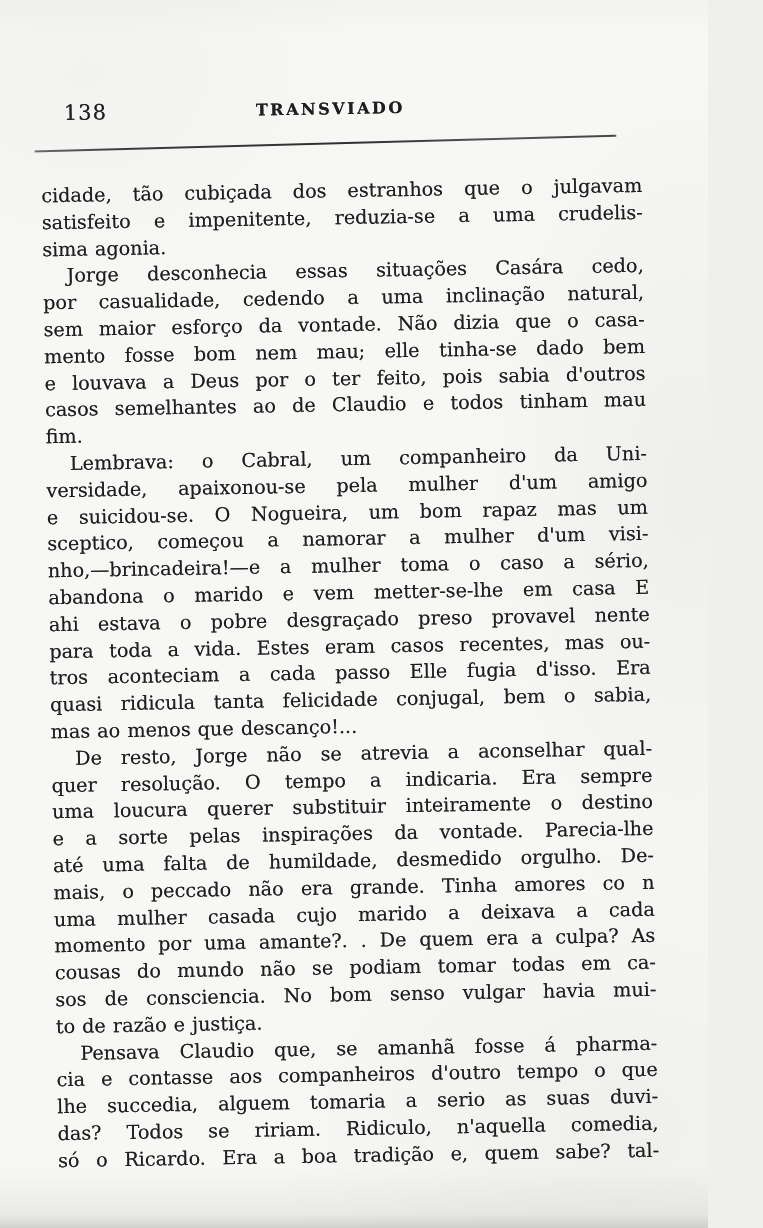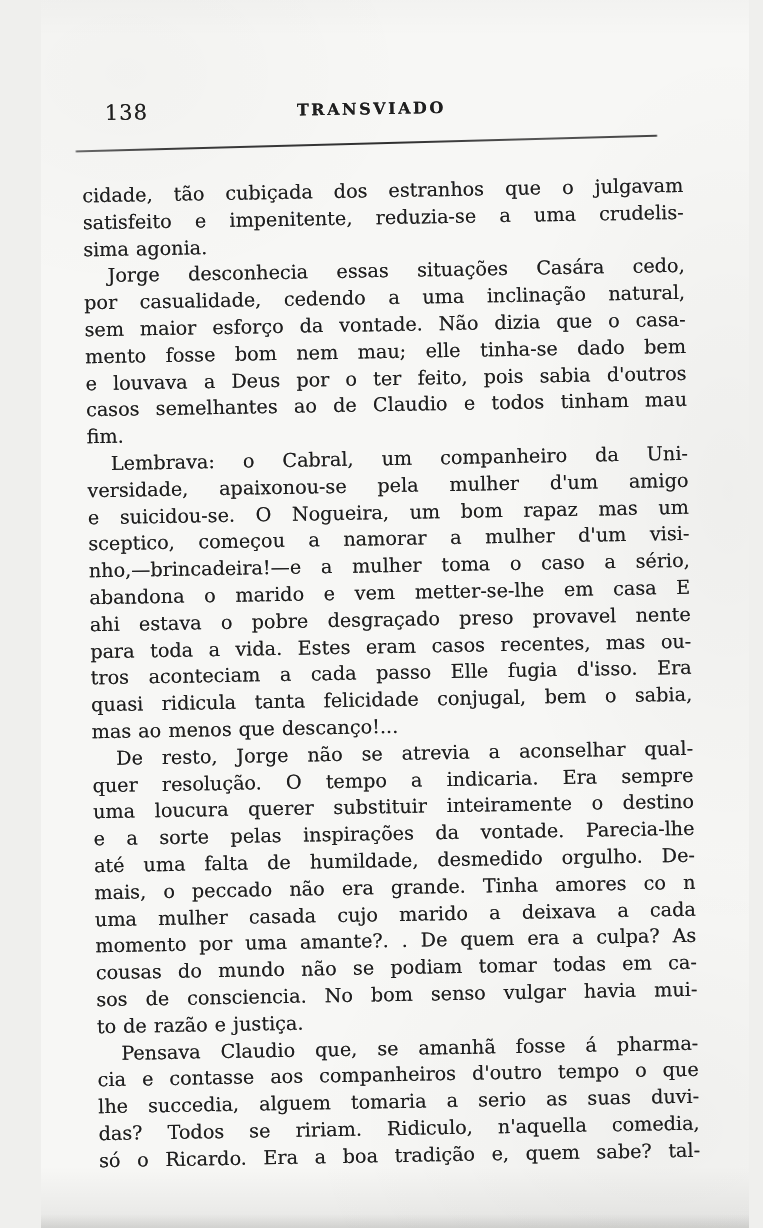--- a/index.html
+++ b/index.html
@@ -9,21 +9,20 @@
     background:#efefed;
   }
   .page{
     position:relative;width:708px;height:1228px;overflow:hidden;
     background-color:#f7f7f5;
     background-image:
       radial-gradient(ellipse 420px 320px at 12% 6%, rgba(0,0,0,0.018), transparent 70%),
       radial-gradient(ellipse 520px 420px at 88% 92%, rgba(0,0,0,0.03), transparent 70%),
       radial-gradient(ellipse 300px 600px at 97% 40%, rgba(0,0,0,0.035), transparent 75%),
       linear-gradient(to bottom, rgba(0,0,0,0.02), transparent 3%, transparent 95%, rgba(0,0,0,0.07));
-    margin-left: 41px;
   }
   .rot{
     position:absolute;left:0;top:0;width:763px;height:1228px;
     transform:rotate(-1deg);
     transform-origin:60px 120px;
     color:#1f1f1f;
   }
   .pagenum{
     position:absolute;left:64px;top:101px;
     font-size:21px;letter-spacing:1px;

